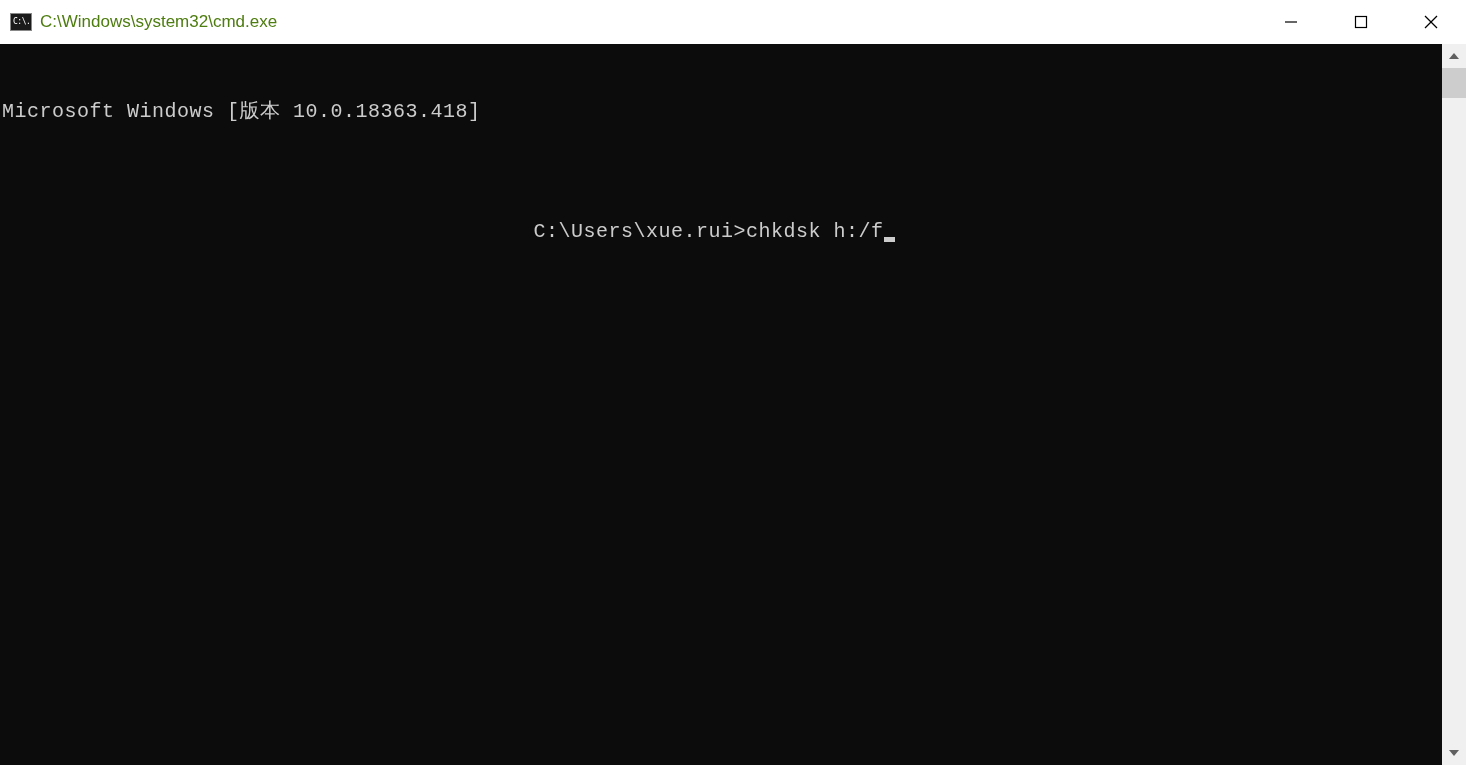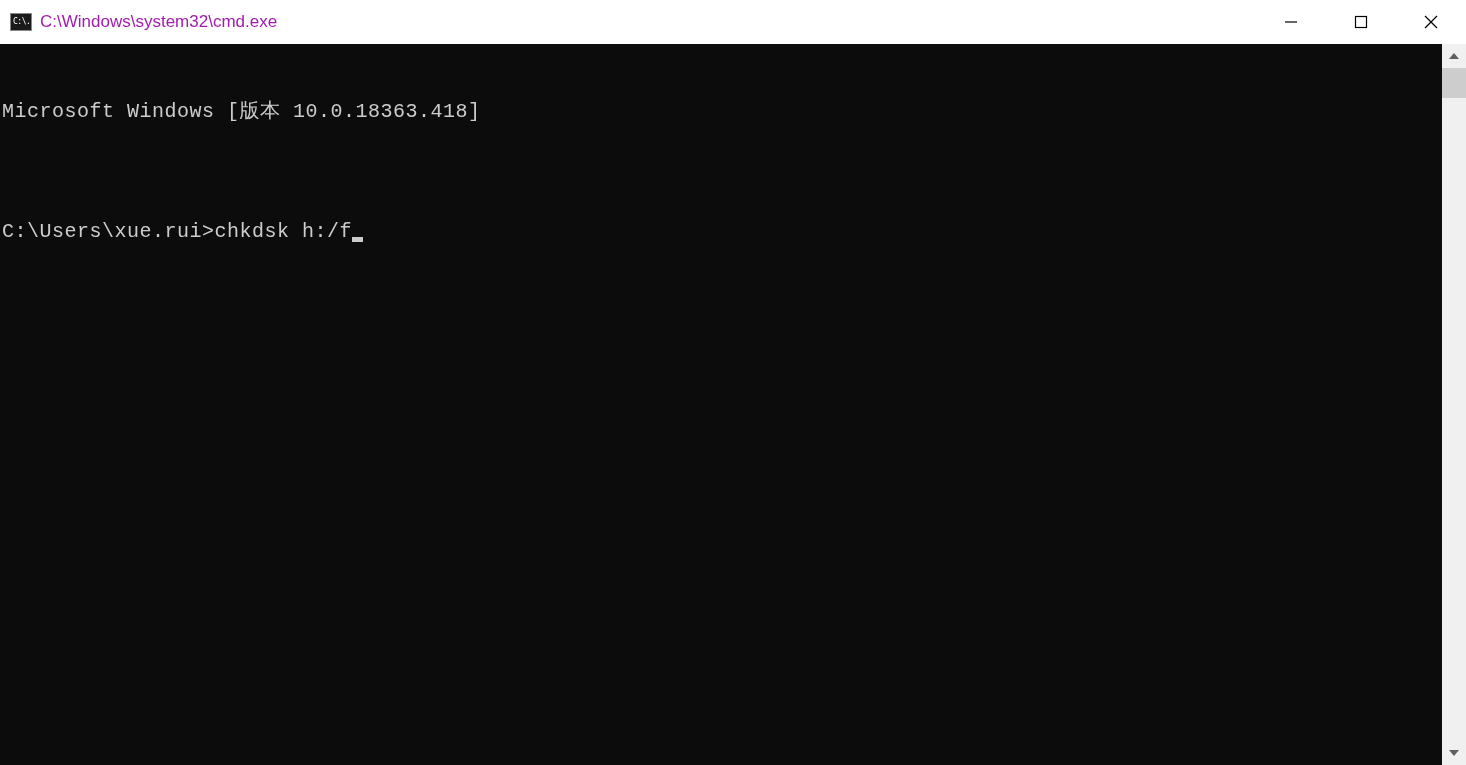--- a/index.html
+++ b/index.html
@@ -33,21 +33,21 @@
     }
     .titlebar-icon-text {
       color: #fff;
       font-size: 8px;
       font-family: Consolas, monospace;
       line-height: 1;
       letter-spacing: -0.5px;
     }
     .titlebar-title {
       font-size: 17px;
-      color: #a21caf;
+      color: #4d7c0f;
       flex: 1;
     }
     .window-controls {
       display: flex;
       height: 100%;
     }
     .window-btn {
       width: 70px;
       height: 100%;
       display: flex;
@@ -69,21 +69,21 @@
       color: #cccccc;
       font-family: "NSimSun", "SimSun", Consolas, "Courier New", monospace;
       font-size: 20px;
       line-height: 24px;
       padding: 8px 16px 0 2px;
       white-space: pre;
       letter-spacing: 0.5px;
       overflow: hidden;
     }
     .console-line { display: block; }
-    .prompt-line { display: flex; }
+    .prompt-line { display: flex; justify-content: center; }
     .cursor {
       display: inline-block;
       width: 11px;
       height: 5px;
       background: #cccccc;
       align-self: flex-end;
       margin-bottom: 2px;
     }
     .scrollbar {
       width: 24px;

